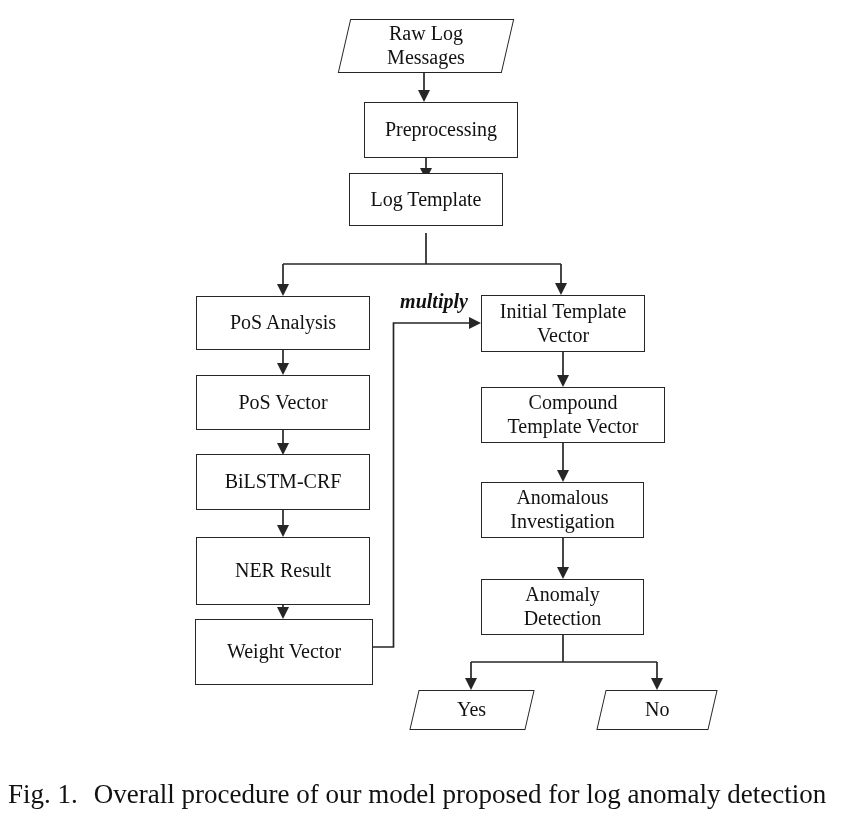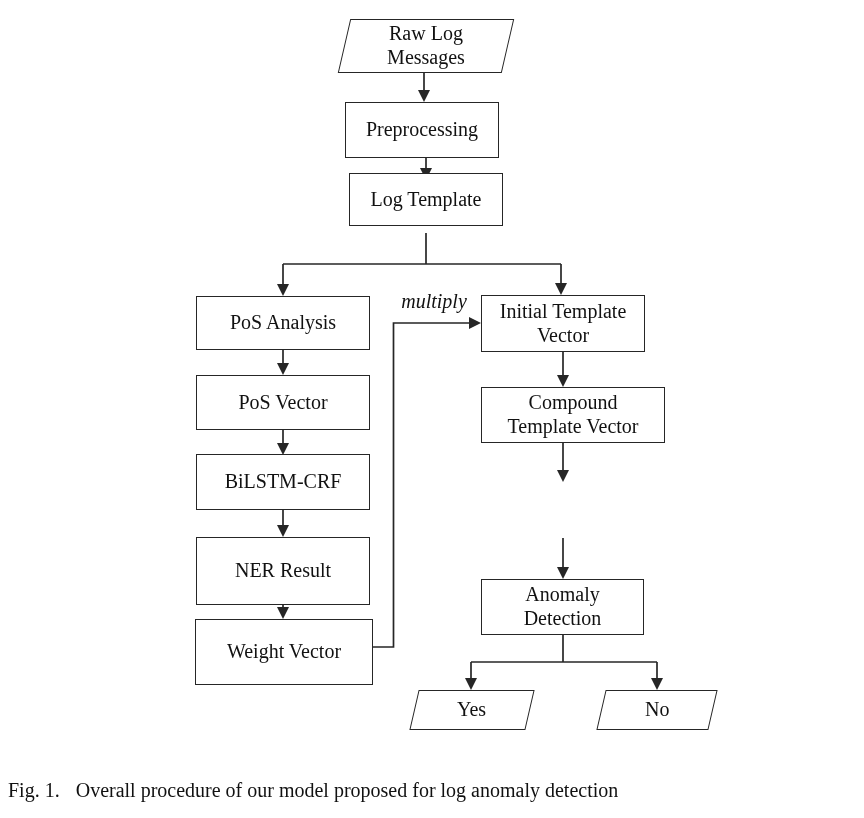--- a/index.html
+++ b/index.html
@@ -48,27 +48,28 @@
   .para .node-label { transform: skewX(13deg); }
 
   .edge-label {
     position: absolute;
     left: 392px; top: 290px;
     width: 84px;
     text-align: center;
     font-style: italic;
     font-size: 20px;
     color: var(--text);
+    font-weight: bold;
   }
 
   .caption {
     position: absolute;
     left: 8px; top: 779px;
     width: 850px;
-    font-size: 20px;
+    font-size: 27px;
     color: var(--text);
     white-space: nowrap;
   }
   .caption-fig { margin-right: 16px; }
 </style>
 </head>
 <body>
 
 <div class="canvas">
 
@@ -102,21 +103,21 @@
     <path class="edge" d="M471,662 H657"></path>
     <path class="edge" d="M471,662 V687" marker-end="url(#arrow)"></path>
     <path class="edge" d="M657,662 V687" marker-end="url(#arrow)"></path>
   </svg>
 
   <div class="node para" style="left:344px;top:19px;width:164px;height:54px">
     <span class="node-label">Raw Log
 Messages</span>
   </div>
 
-  <div class="node" style="left:345px;top:102px;width:154px;height:56px">
+  <div class="node" style="left:364px;top:102px;width:154px;height:56px">
     <span class="node-label">Preprocessing</span>
   </div>
 
   <div class="node" style="left:349px;top:173px;width:154px;height:53px">
     <span class="node-label">Log Template</span>
   </div>
 
   <div class="node" style="left:196px;top:375px;width:174px;height:55px">
     <span class="node-label">PoS Vector</span>
   </div>
@@ -140,20 +141,24 @@
   <div class="node" style="left:481px;top:295px;width:164px;height:57px">
     <span class="node-label">Initial Template
 Vector</span>
   </div>
 
   <div class="node" style="left:481px;top:387px;width:184px;height:56px">
     <span class="node-label">Compound
 Template Vector</span>
   </div>
 
+  <div class="node" style="left:481px;top:482px;width:163px;height:56px">
+    <span class="node-label">Anomalous
+Investigation</span>
+  </div>
 
   <div class="node" style="left:481px;top:579px;width:163px;height:56px">
     <span class="node-label">Anomaly
 Detection</span>
   </div>
 
   <div class="node para" style="left:414px;top:690px;width:116px;height:40px">
     <span class="node-label">Yes</span>
   </div>
 

